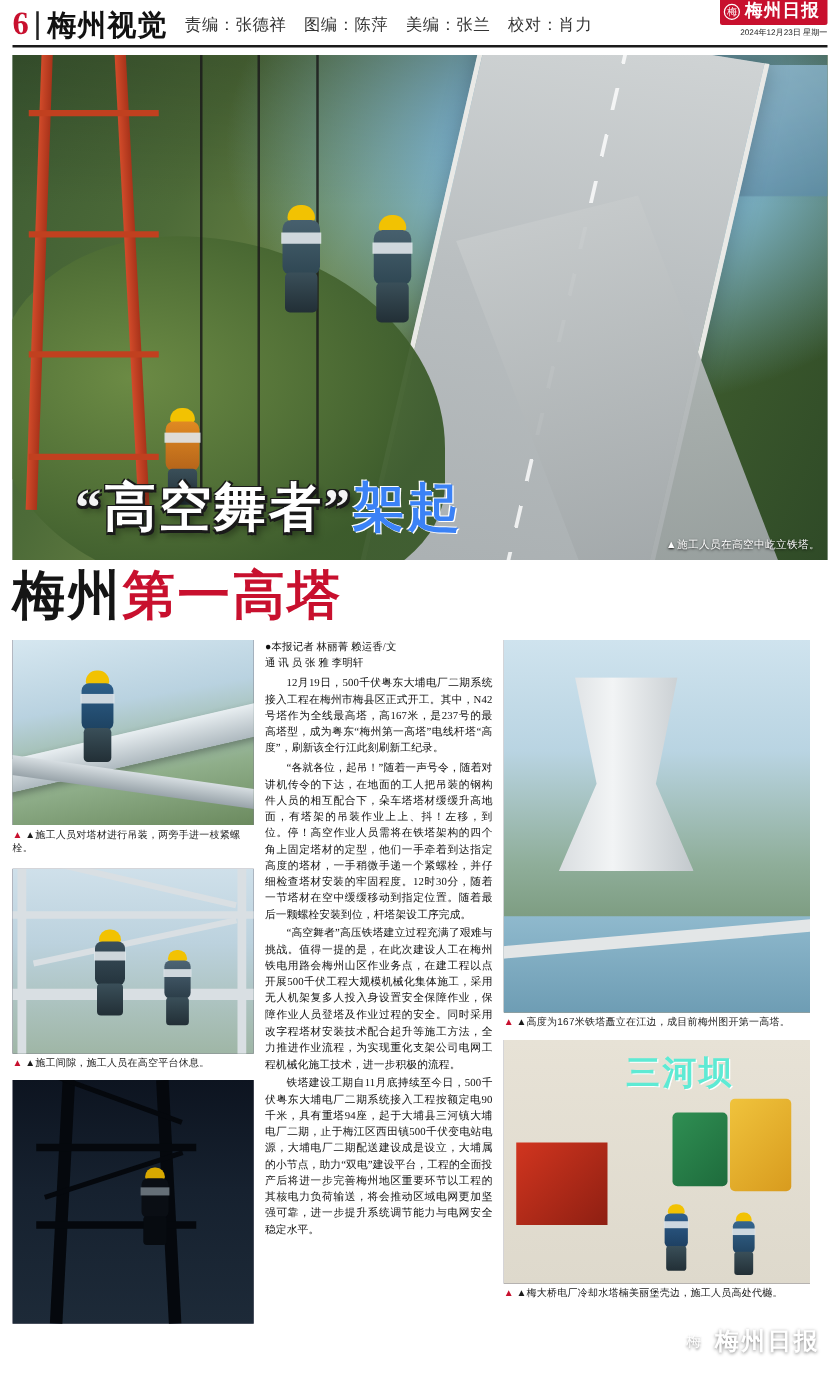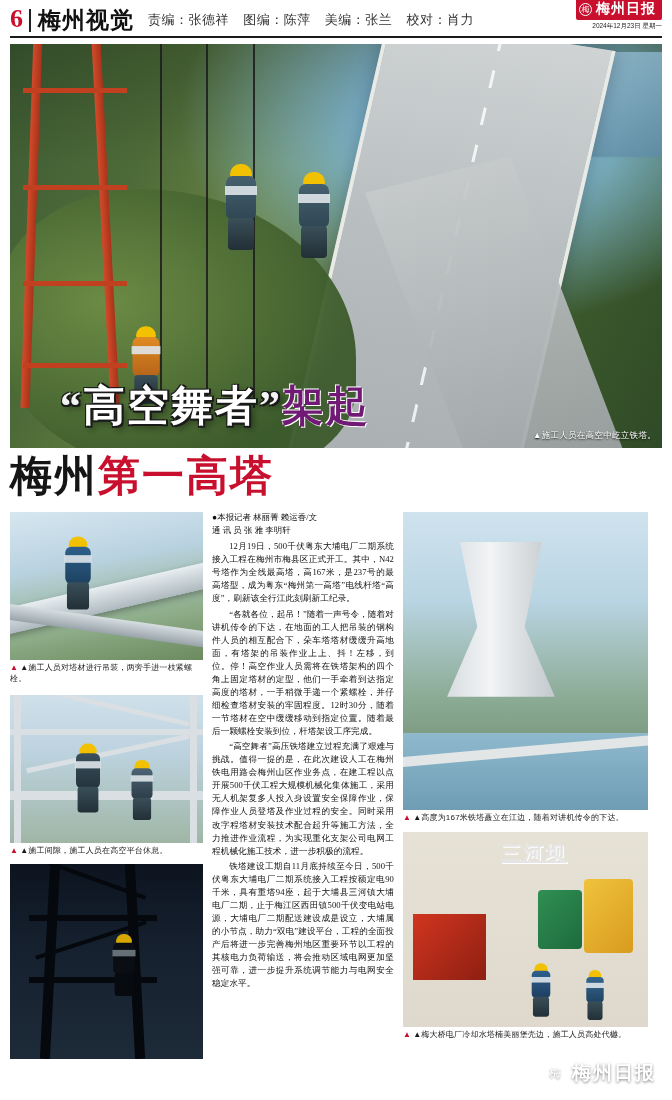--- a/index.html
+++ b/index.html
@@ -216,21 +216,21 @@
     font-weight: bold;
     color: #ffffff;
     letter-spacing: 2px;
     text-shadow:
       2px 2px 0 #1a1a1a, -1px -1px 0 #1a1a1a,
       2px -1px 0 #1a1a1a, -1px 2px 0 #1a1a1a,
       4px 4px 6px rgba(0,0,0,.45);
     margin-left: 50px;
   }
   .headline1 .q { color: #f4f4f4; }
-  .headline1 .blk { color: #701a75; text-shadow: 1px 1px 0 #fff, -1px -1px 0 #fff; }
+  .headline1 .blk { color: #3b82f6; text-shadow: 1px 1px 0 #fff, -1px -1px 0 #fff; }
   .headline2 {
     font-family: "Liberation Serif", serif;
     font-size: 42px;
     font-weight: bold;
     margin-top: 14px;
     letter-spacing: 2px;
     color: #151515;
     text-shadow: 1px 1px 0 #fff;
   }
   .headline2 .red {
@@ -324,25 +324,24 @@
 
   
   .photoE { height: 195px; }
   .photoE .wall {
     position: absolute; inset: 0;
     background: linear-gradient(180deg, #e7e2d6 0%, #ded9cc 100%);
   }
   .photoE .muralTxt {
     position: absolute; left: 40%; top: 4%;
     font-family: "Liberation Serif", serif;
-    font-size: 20px; font-weight: bold;
-    color: #e5e5e5;
+    font-size: 27px; font-weight: bold;
+    color: #5eead4;
     letter-spacing: 2px;
     text-shadow: 1px 1px 0 #fff;
-    text-decoration: underline;
   }
   .photoE .redblock {
     position: absolute; left: 4%; top: 42%;
     width: 30%; height: 34%;
     background: linear-gradient(135deg, #d1351f, #8e1f12);
   }
   .photoE .greenblock {
     position: absolute; left: 55%; top: 30%;
     width: 18%; height: 30%;
     background: linear-gradient(135deg, #2f8f53, #1e6b3c);
@@ -542,21 +541,21 @@
     </div>
 
     <div class="col">
       <div class="photo photoD">
         <div class="sky"></div>
         <div class="tower"></div>
         <div class="river"></div>
         <div class="bridge"></div>
       </div>
       <div class="cap">
-        <span class="tri">▲</span><span>▲高度为167米铁塔矗立在江边，随着对讲机传令的下达。</span>
+        <span class="tri">▲</span><span>▲高度为167米铁塔矗立在江边，成目前梅州图开第一高塔。</span>
       </div>
 
       <div class="photo photoE">
         <div class="wall"></div>
         <div class="muralTxt">三河坝</div>
         <div class="redblock"></div>
         <div class="greenblock"></div>
         <div class="yellowblock"></div>
         <div class="worker" style="left:112px; top:115px; transform:scale(.62)">
           <div class="helmet" style="background:#f2c202"></div>

